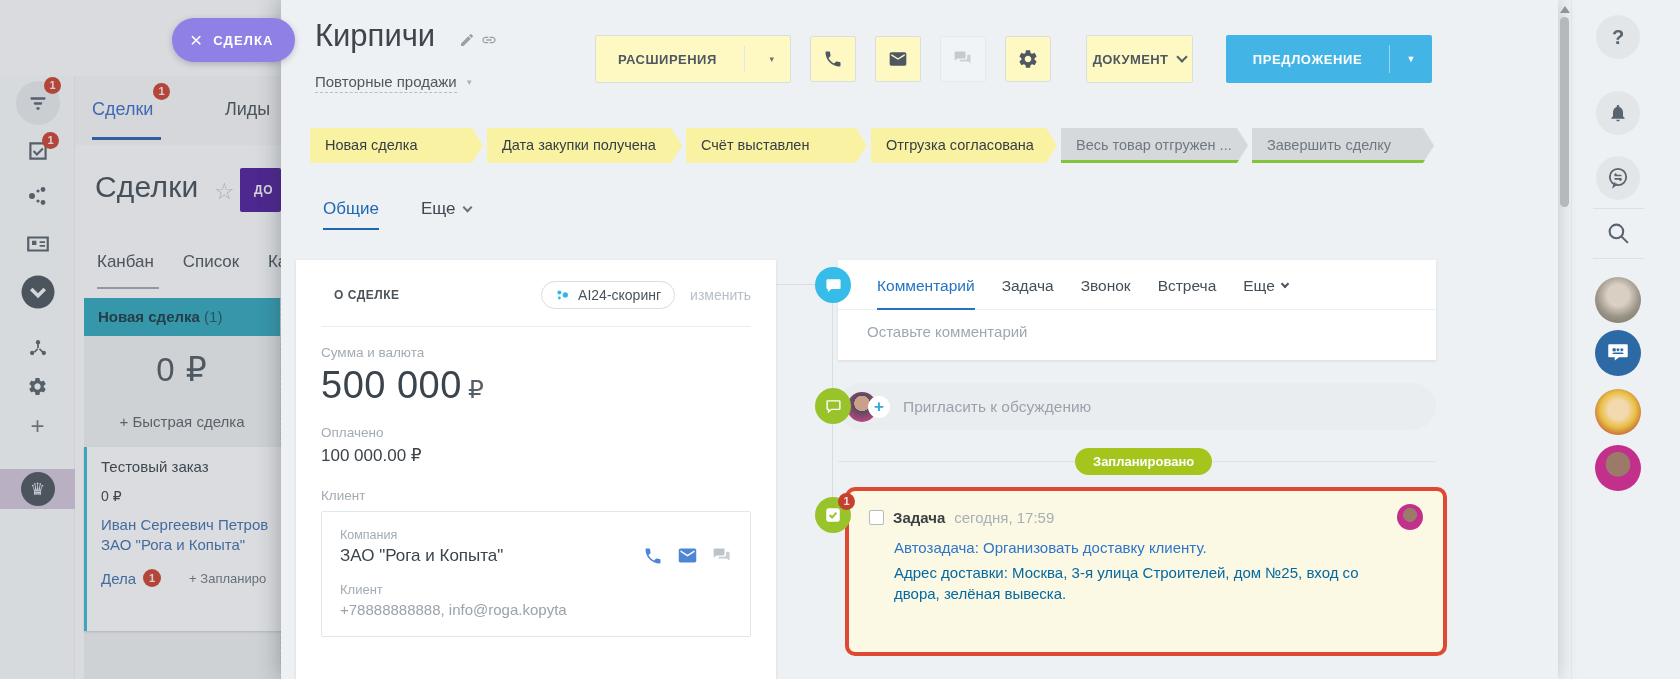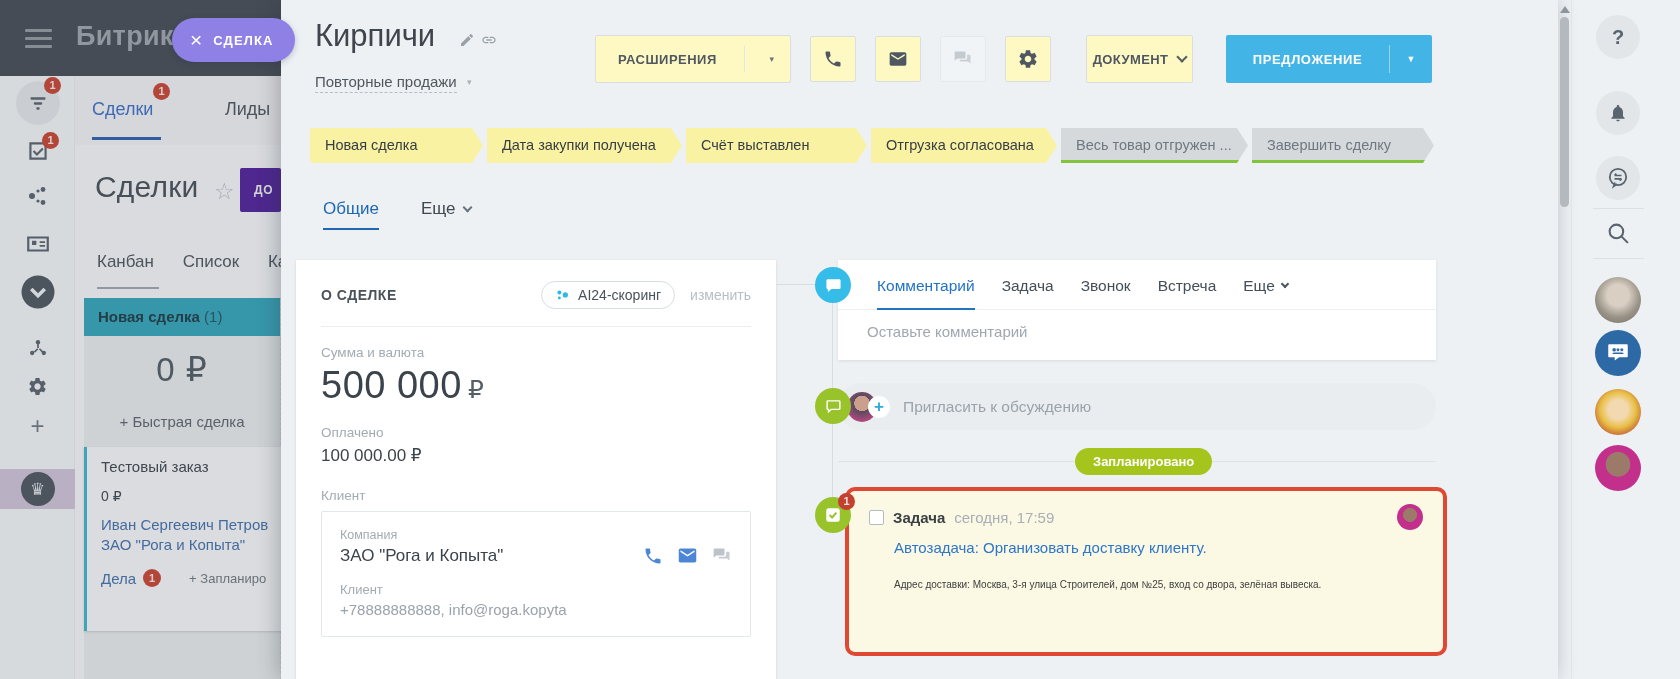--- a/index.html
+++ b/index.html
@@ -98,21 +98,21 @@
 
   .gtabs { position:absolute; left:42px; top:199px; display:flex; gap:42px; align-items:flex-start; }
   .gtab-active { font-size:17px; color:#1f67b3; padding-bottom:9px; border-bottom:2px solid #1f67b3; }
   .gtab { font-size:17px; color:#3f4950; display:flex; align-items:center; gap:8px; }
   .gtab .chev { width:7px; height:7px; border-color:#6a737b; }
 
   
   .about-card { position:absolute; left:15px; top:260px; width:480px; height:430px; background:#fff;
     box-shadow:0 1px 3px rgba(50,60,70,.14); padding:21px 25px; }
   .ac-head { display:flex; align-items:center; }
-  .ac-title { font-size:14px; font-weight:700; color:#4a525a; letter-spacing:.5px; }
+  .ac-title { font-size:12px; font-weight:700; color:#4a525a; letter-spacing:.5px;margin-left:13px; }
   .ac-right { margin-left:auto; display:flex; align-items:center; gap:15px; }
   .scoring-pill { display:flex; align-items:center; gap:8px; border:1px solid #d9dee2; border-radius:15px;
     padding:5px 13px; font-size:14px; color:#49535c; background:#fff; }
   .ac-edit { font-size:14px; color:#b7bec5; }
   .ac-divider { height:1px; background:#eaeef0; margin-top:17px; }
   .flabel { font-size:13.5px; color:#a3abb3; }
   .mt18 { margin-top:18px; }
   .big-amount { font-size:38px; color:#3b434b; margin-top:4px; letter-spacing:.5px; }
   .big-amount .rub { font-size:25px; color:#565e66; margin-left:6px; }
   .paid-val { font-size:17px; color:#3b434b; margin-top:5px; }
@@ -156,21 +156,21 @@
   .task-card { position:absolute; left:564px; top:487px; width:602px; height:169px; background:#fbf8e3;
     border:4px solid #df4934; border-radius:10px; padding:13px 20px; }
   .task-head { display:flex; align-items:center; gap:9px; }
   .task-check { width:15px; height:15px; border:1px solid #b4bbc1; border-radius:2px; background:#fff; }
   .task-type { font-size:15px; font-weight:700; color:#3a3f44; }
   .task-time { font-size:15px; color:#a8afb6; }
   .task-ava { margin-left:auto; width:26px; height:26px; border-radius:50%;
     background:radial-gradient(circle at 50% 42%, #9c7a6a 34%, #c2308c 36%); }
   .task-body { margin-top:9px; padding-left:25px; }
   .task-link { font-size:15px; color:#2d76c9; }
-  .task-text { font-size:10px; color:#404040; line-height:21px; margin-top:18px; width:486px; }
+  .task-text { font-size:15px; color:#0369a1; line-height:21px; margin-top:6px; width:486px; }
 
   
   .sb { position:absolute; left:1558px; top:0; width:13px; height:679px; z-index:20; }
   .sb-up { position:absolute; left:2px; top:6px; width:0; height:0; border-left:5px solid transparent; border-right:5px solid transparent; border-bottom:7px solid #8e959c; }
   .sb-thumb { position:absolute; left:2px; top:17px; width:9px; height:190px; background:#b4b9be; border-radius:5px; }
 
   
   .rrail { position:absolute; left:1571px; top:0; width:109px; height:679px; background:#eef1f4; border-left:1px solid #e4e8ea; }
   .rbtn { position:absolute; left:24px; width:44px; height:44px; border-radius:50%; background:#e2e6e9;
     display:flex; align-items:center; justify-content:center; color:#5a646e; }
@@ -184,28 +184,20 @@
   .rava2 { top:330px; background:#2d69a5; display:flex; align-items:center; justify-content:center; color:#fff; }
   .rava3 { top:389px; background:radial-gradient(circle at 50% 45%, #f3d9b0 28%, #e8bf45 52%, #b8402f 88%); }
   .rava4 { top:445px; background:radial-gradient(circle at 50% 42%, #9c7a6a 34%, #c2308c 36%); }
 </style>
 </head>
 <body>
 
 <div class="screen">
 
   <div class="bg-app">
-    <div class="topbar">
-      <div class="hamburger">
-          <span></span>
-          <span></span>
-          <span></span>
-        </div>
-      <div class="logo">Битрик</div>
-    </div>
 
     <div class="rail">
       <div class="ric" style="top:5px;">
         <span class="circlebg">
           <svg width="20" height="20" viewBox="0 0 24 24" fill="currentColor">
               <rect x="3" y="5" width="18" height="3" rx="1"></rect>
               <rect x="7" y="11" width="10" height="3" rx="1"></rect>
               <rect x="10" y="17" width="4" height="3" rx="1"></rect>
             </svg>
         </span>

